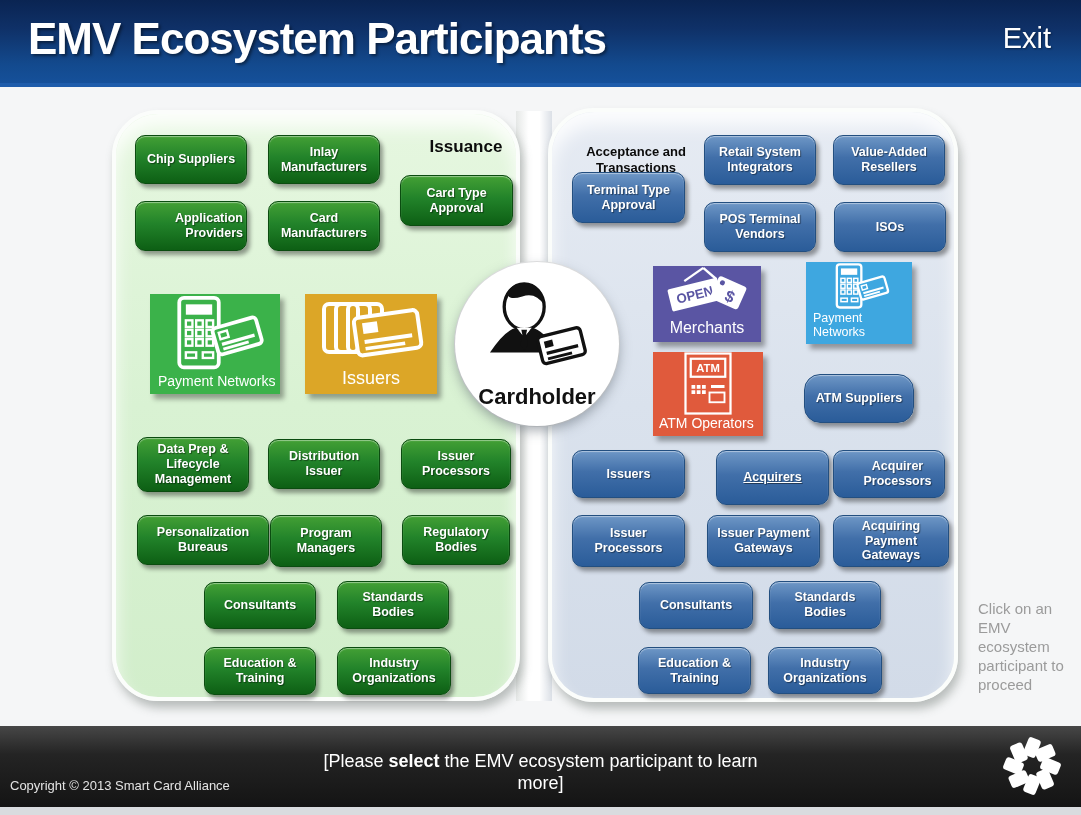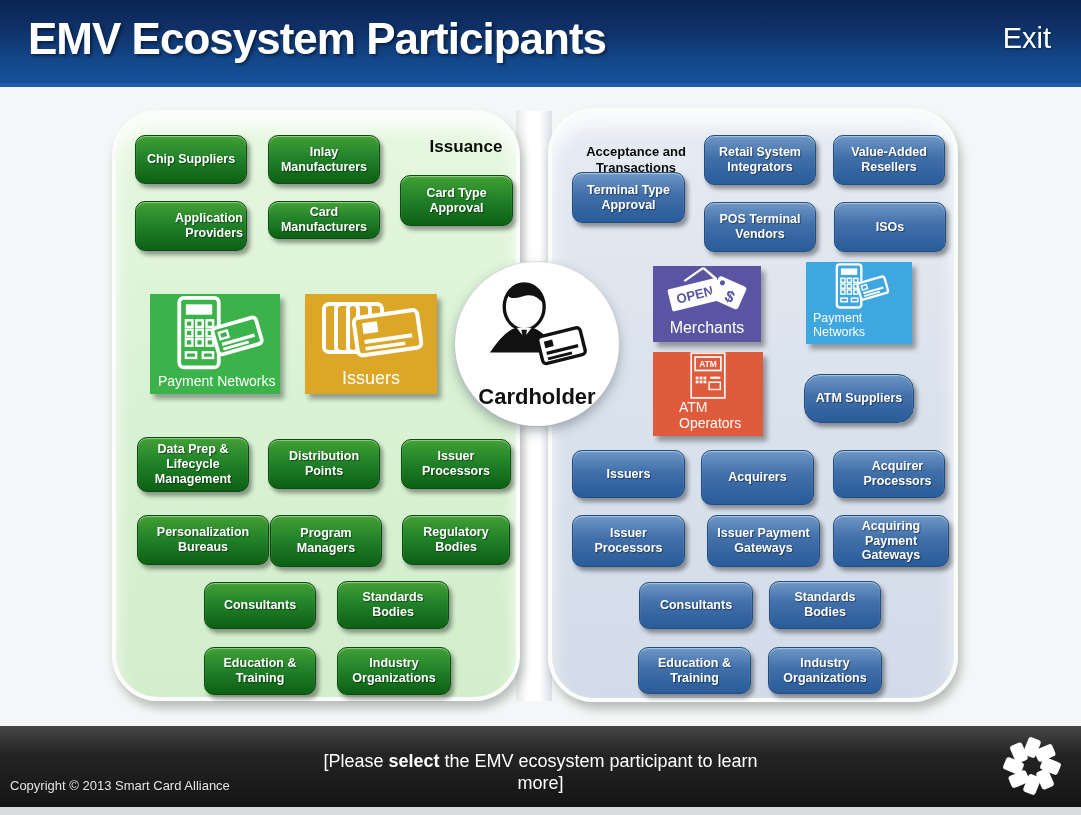--- a/index.html
+++ b/index.html
@@ -76,21 +76,21 @@
   <div class="main">
     <div class="divider-strip"></div>
 
     <div class="panel panel-green">
       <div class="panel-heading" style="left:294px;top:23px;width:112px;font-size:17px;position:absolute;">Issuance</div>
 
       <div class="gbtn" style="left:19px;top:21px;width:112px;height:49px;">Chip Suppliers</div>
       <div class="gbtn" style="left:152px;top:21px;width:112px;height:49px;">Inlay Manufacturers</div>
       <div class="gbtn" style="left:284px;top:61px;width:113px;height:51px;">Card Type Approval</div>
       <div class="gbtn" style="left:19px;top:87px;width:112px;height:50px;text-align:right;">Application Providers</div>
-      <div class="gbtn" style="left:152px;top:87px;width:112px;height:38px;">Card Manufacturers</div>
+      <div class="gbtn" style="left:152px;top:87px;width:112px;height:50px;">Card Manufacturers</div>
 
       <div class="tile" style="left:34px;top:180px;width:130px;height:100px;background:#3bb24a;">
         <svg width="104" height="72" viewBox="0 0 104 84">
           <rect x="14" y="4" width="42" height="74" rx="5" fill="none" stroke="#fff" stroke-width="4"></rect>
           <rect x="21" y="11" width="28" height="11" fill="#fff"></rect>
           <g fill="none" stroke="#fff" stroke-width="2.5">
             <rect x="21" y="28" width="7" height="7"></rect>
               <rect x="32" y="28" width="7" height="7"></rect>
               <rect x="43" y="28" width="7" height="7"></rect>
             <rect x="21" y="38" width="7" height="7"></rect>
@@ -123,21 +123,21 @@
             <rect x="40" y="18" width="64" height="38" rx="5" fill="#dca627" stroke="#fff" stroke-width="4"></rect>
             <rect x="48" y="24" width="15" height="11" fill="#fff"></rect>
             <rect x="48" y="41" width="48" height="4" fill="#fff"></rect>
             <rect x="48" y="48" width="40" height="3.5" fill="#fff"></rect>
           </g>
         </svg>
         <div class="tile-label" style="font-size:18px;">Issuers</div>
       </div>
 
       <div class="gbtn" style="left:21px;top:323px;width:112px;height:55px;">Data Prep &amp; Lifecycle Management</div>
-      <div class="gbtn" style="left:152px;top:325px;width:112px;height:50px;">Distribution Points</div>
+      <div class="gbtn" style="left:152px;top:325px;width:112px;height:50px;">Distribution Issuer</div>
       <div class="gbtn" style="left:285px;top:325px;width:110px;height:50px;">Issuer Processors</div>
       <div class="gbtn" style="left:21px;top:401px;width:132px;height:50px;">Personalization Bureaus</div>
       <div class="gbtn" style="left:154px;top:401px;width:112px;height:52px;">Program Managers</div>
       <div class="gbtn" style="left:286px;top:401px;width:108px;height:50px;">Regulatory Bodies</div>
       <div class="gbtn" style="left:88px;top:468px;width:112px;height:47px;">Consultants</div>
       <div class="gbtn" style="left:221px;top:467px;width:112px;height:48px;">Standards Bodies</div>
       <div class="gbtn" style="left:88px;top:533px;width:112px;height:48px;">Education &amp; Training</div>
       <div class="gbtn" style="left:221px;top:533px;width:114px;height:48px;">Industry Organizations</div>
     </div>
 
@@ -203,27 +203,27 @@
             <rect x="28" y="44" width="5" height="5"></rect>
               <rect x="35" y="44" width="5" height="5"></rect>
               <rect x="42" y="44" width="5" height="5"></rect>
             <rect x="28" y="51" width="5" height="5"></rect>
               <rect x="35" y="51" width="5" height="5"></rect>
               <rect x="42" y="51" width="5" height="5"></rect>
             <rect x="54" y="44" width="18" height="4"></rect>
           </g>
           <rect x="52" y="54" width="20" height="13" fill="none" stroke="#fff" stroke-width="2.5"></rect>
         </svg>
-        <div class="tile-label" style="font-size:14px;align-self:flex-start;padding-left:6px;margin-left:20px;">ATM Operators</div>
+        <div class="tile-label" style="font-size:14px;align-self:flex-start;padding-left:6px;">ATM Operators</div>
       </div>
 
       <div class="bbtn" style="left:252px;top:262px;width:110px;height:49px;border-radius:16px;">ATM Suppliers</div>
 
       <div class="bbtn" style="left:20px;top:338px;width:113px;height:48px;">Issuers</div>
-      <div class="bbtn" style="left:149px;top:338px;width:113px;height:55px;">Acquirers</div>
+      <div class="bbtn" style="left:164px;top:338px;width:113px;height:55px;text-decoration:underline;">Acquirers</div>
       <div class="bbtn" style="left:281px;top:338px;width:112px;height:48px;padding-left:20px;">Acquirer Processors</div>
       <div class="bbtn" style="left:20px;top:403px;width:113px;height:52px;">Issuer Processors</div>
       <div class="bbtn" style="left:155px;top:403px;width:113px;height:52px;">Issuer Payment Gateways</div>
       <div class="bbtn" style="left:281px;top:403px;width:116px;height:52px;">Acquiring Payment Gateways</div>
       <div class="bbtn" style="left:87px;top:470px;width:114px;height:47px;">Consultants</div>
       <div class="bbtn" style="left:217px;top:469px;width:112px;height:48px;">Standards Bodies</div>
       <div class="bbtn" style="left:86px;top:535px;width:113px;height:47px;">Education &amp; Training</div>
       <div class="bbtn" style="left:216px;top:535px;width:114px;height:47px;">Industry Organizations</div>
     </div>
 
@@ -237,20 +237,21 @@
         <g transform="rotate(-14 98 72)">
           <rect x="74" y="58" width="46" height="29" rx="4" fill="#fff" stroke="#111" stroke-width="3.5"></rect>
           <rect x="80" y="64" width="9" height="7" fill="#111"></rect>
           <rect x="80" y="75" width="34" height="3.5" fill="#111"></rect>
           <rect x="80" y="81" width="26" height="3" fill="#111"></rect>
         </g>
       </svg>
       <div class="cardholder-label">Cardholder</div>
     </div>
 
+    <div class="side-note">Click on an EMV ecosystem participant to proceed</div>
   </div>
 
   <div class="footer">
     <div class="prompt">
       <span class="prompt-inner"><span>[Please </span><b>select</b><span> the EMV ecosystem participant to learn more]</span></span>
     </div>
     <div class="copyright">Copyright © 2013 Smart Card Alliance</div>
     <svg class="logo" viewBox="0 0 64 64">
       <g fill="#ffffff">
         <rect x="25.5" y="4" width="13" height="19" rx="3" transform="rotate(0 32 32) rotate(22 32 13.5)"></rect>

